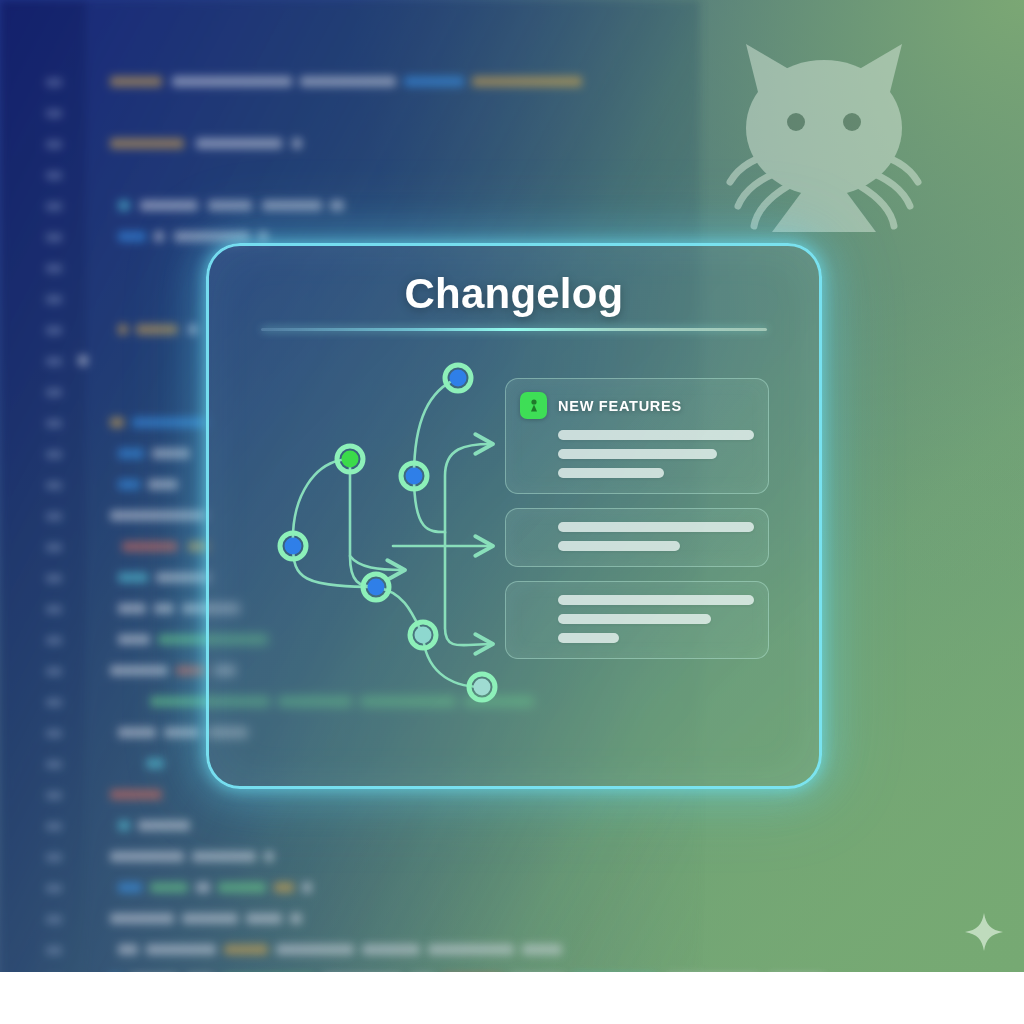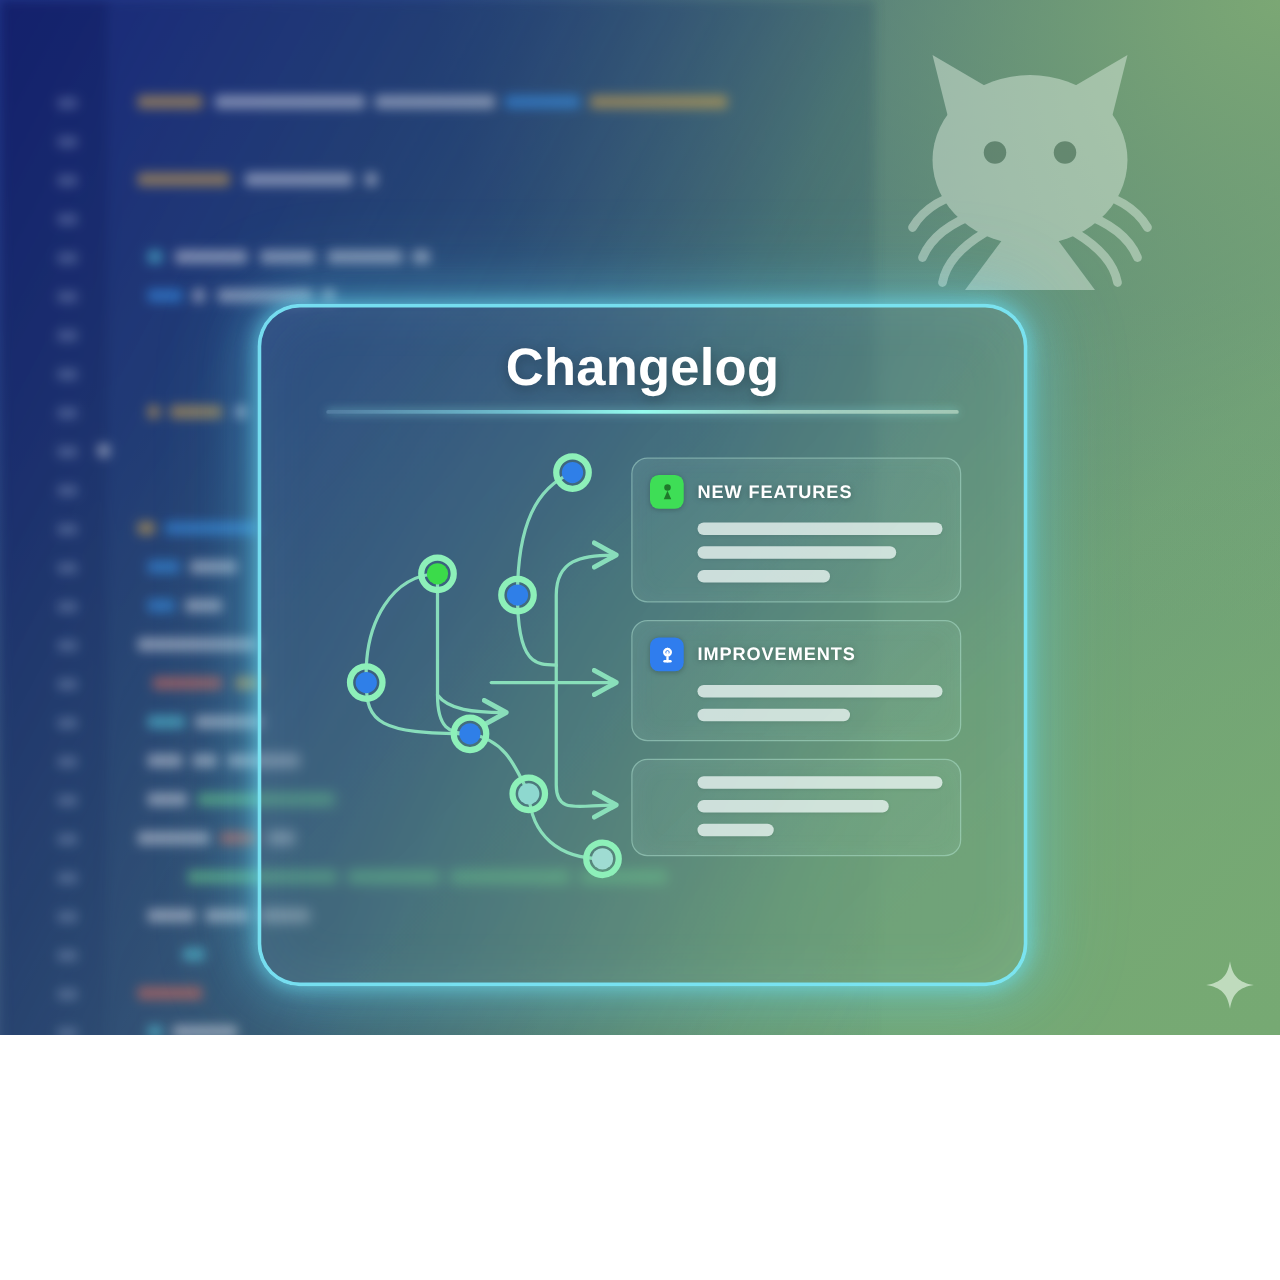--- a/index.html
+++ b/index.html
@@ -4,21 +4,21 @@
 <style>
   html, body {
     margin: 0; padding: 0;
     width: 1024px; height: 1024px;
     overflow: hidden;
     font-family: "Liberation Sans", sans-serif;
   }
 
   #stage {
     position: relative;
-    width: 1024px; height: 828px;
+    width: 1024px; height: 972px;
     overflow: hidden;
     background:
       radial-gradient(120% 110% at 100% 0%,   rgba(124,168,116,0.98) 0%, rgba(124,168,116,0.0) 55%),
       radial-gradient(130% 120% at 100% 100%, rgba(118,169,115,1.0) 0%, rgba(118,169,115,0.0) 60%),
       radial-gradient(120% 110% at 0% 100%,   rgba(61,89,128,1.0)  0%, rgba(61,89,128,0.0)  58%),
       linear-gradient(135deg, #22368a 0%, #2b4a85 24%, #46707e 48%, #6a9c79 72%, #7bac74 100%);
   }
 
   
   #codewrap {
@@ -81,21 +81,21 @@
       rgba(150,255,240,0.98) 50%,
       rgba(185,235,215,0.80) 72%,
       rgba(205,235,215,0.62) 100%);
     box-shadow: 0 0 8px rgba(150,245,240,0.55);
   }
 
   
   #graph { position:absolute; left:24px; top:110px; width:290px; height:380px; }
 
   
-  #cards { position:absolute; left:296px; top:120px; width:264px; }
+  #cards { position:absolute; left:296px; top:132px; width:264px; }
 
   .card {
     position:relative;
     border: 1.5px solid rgba(190,240,225,0.42);
     border-radius: 13px;
     background: linear-gradient(135deg, rgba(150,195,180,0.15) 0%, rgba(150,200,175,0.11) 100%);
     padding: 13px 14px 15px 14px;
     margin-bottom: 14px;
     box-shadow: inset 0 0 22px rgba(210,245,230,0.05);
   }
@@ -353,29 +353,20 @@
           <span class="card-title">NEW FEATURES</span>
         </div>
         <div class="bars">
           <div class="bar" style="width:100%"></div>
           <div class="bar" style="width:81%"></div>
           <div class="bar" style="width:54%"></div>
         </div>
       </div>
 
       <div class="card">
-        <div class="card-head">
-          <span class="badge" style="background:#2f7dee">
-            <svg width="16" height="16" viewBox="0 0 16 16">
-              <path d="M8 3.2 a2.6 2.6 0 1 0 0.01 0 M8 5.8 L8 13" stroke="#ffffff" stroke-width="1.9" fill="none" stroke-linecap="round"></path>
-              <path d="M5.6 13 L10.4 13" stroke="#ffffff" stroke-width="1.9" stroke-linecap="round"></path>
-            </svg>
-          </span>
-          <span class="card-title">IMPROVEMENTS</span>
-        </div>
         <div class="bars">
           <div class="bar" style="width:100%"></div>
           <div class="bar" style="width:62%"></div>
         </div>
       </div>
 
       <div class="card">
         <div class="bars">
           <div class="bar" style="width:100%"></div>
           <div class="bar" style="width:78%"></div>

